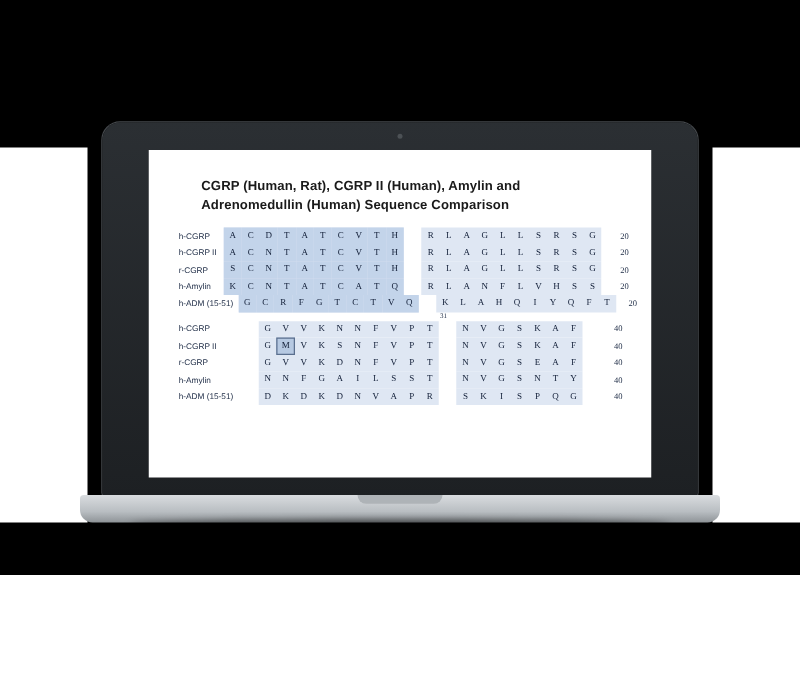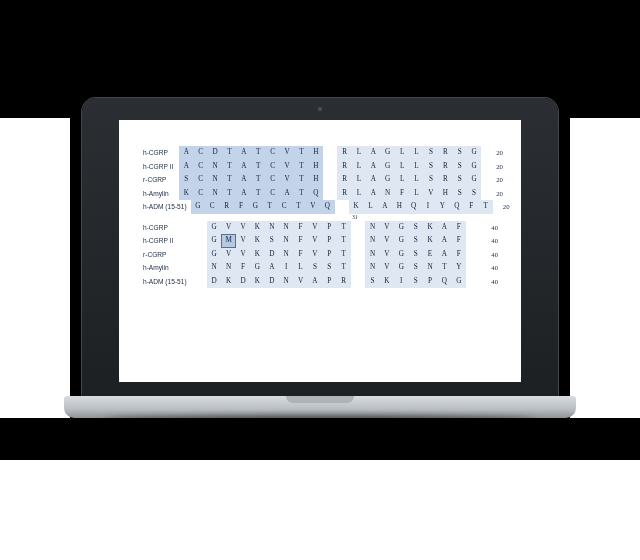--- a/index.html
+++ b/index.html
@@ -204,20 +204,22 @@
   <div class="backdrop"></div>
   <div class="panel-left"></div>
   <div class="panel-right"></div>
 
   <div class="laptop">
     <div class="lid">
       <div class="camera"></div>
       <div class="screen">
         <div class="slide">
           <div class="slide-title">
+            <div>CGRP (Human, Rat), CGRP II (Human), Amylin and</div>
+            <div>Adrenomedullin (Human) Sequence Comparison</div>
           </div>
           <div class="align-wrap" id="alignment">
               <div class="block">
                 <div class="row">
                   <div class="label">h-CGRP</div>
                   <div class="cells">
                     <div class="seg-bg" style="left: 0px; width: 144px;"></div>
                     <div class="seg-bg" style="left: 158.4px; width: 144px;"></div>
                     <div class="cells-inner">
                       <div class="cell hl">A</div>

